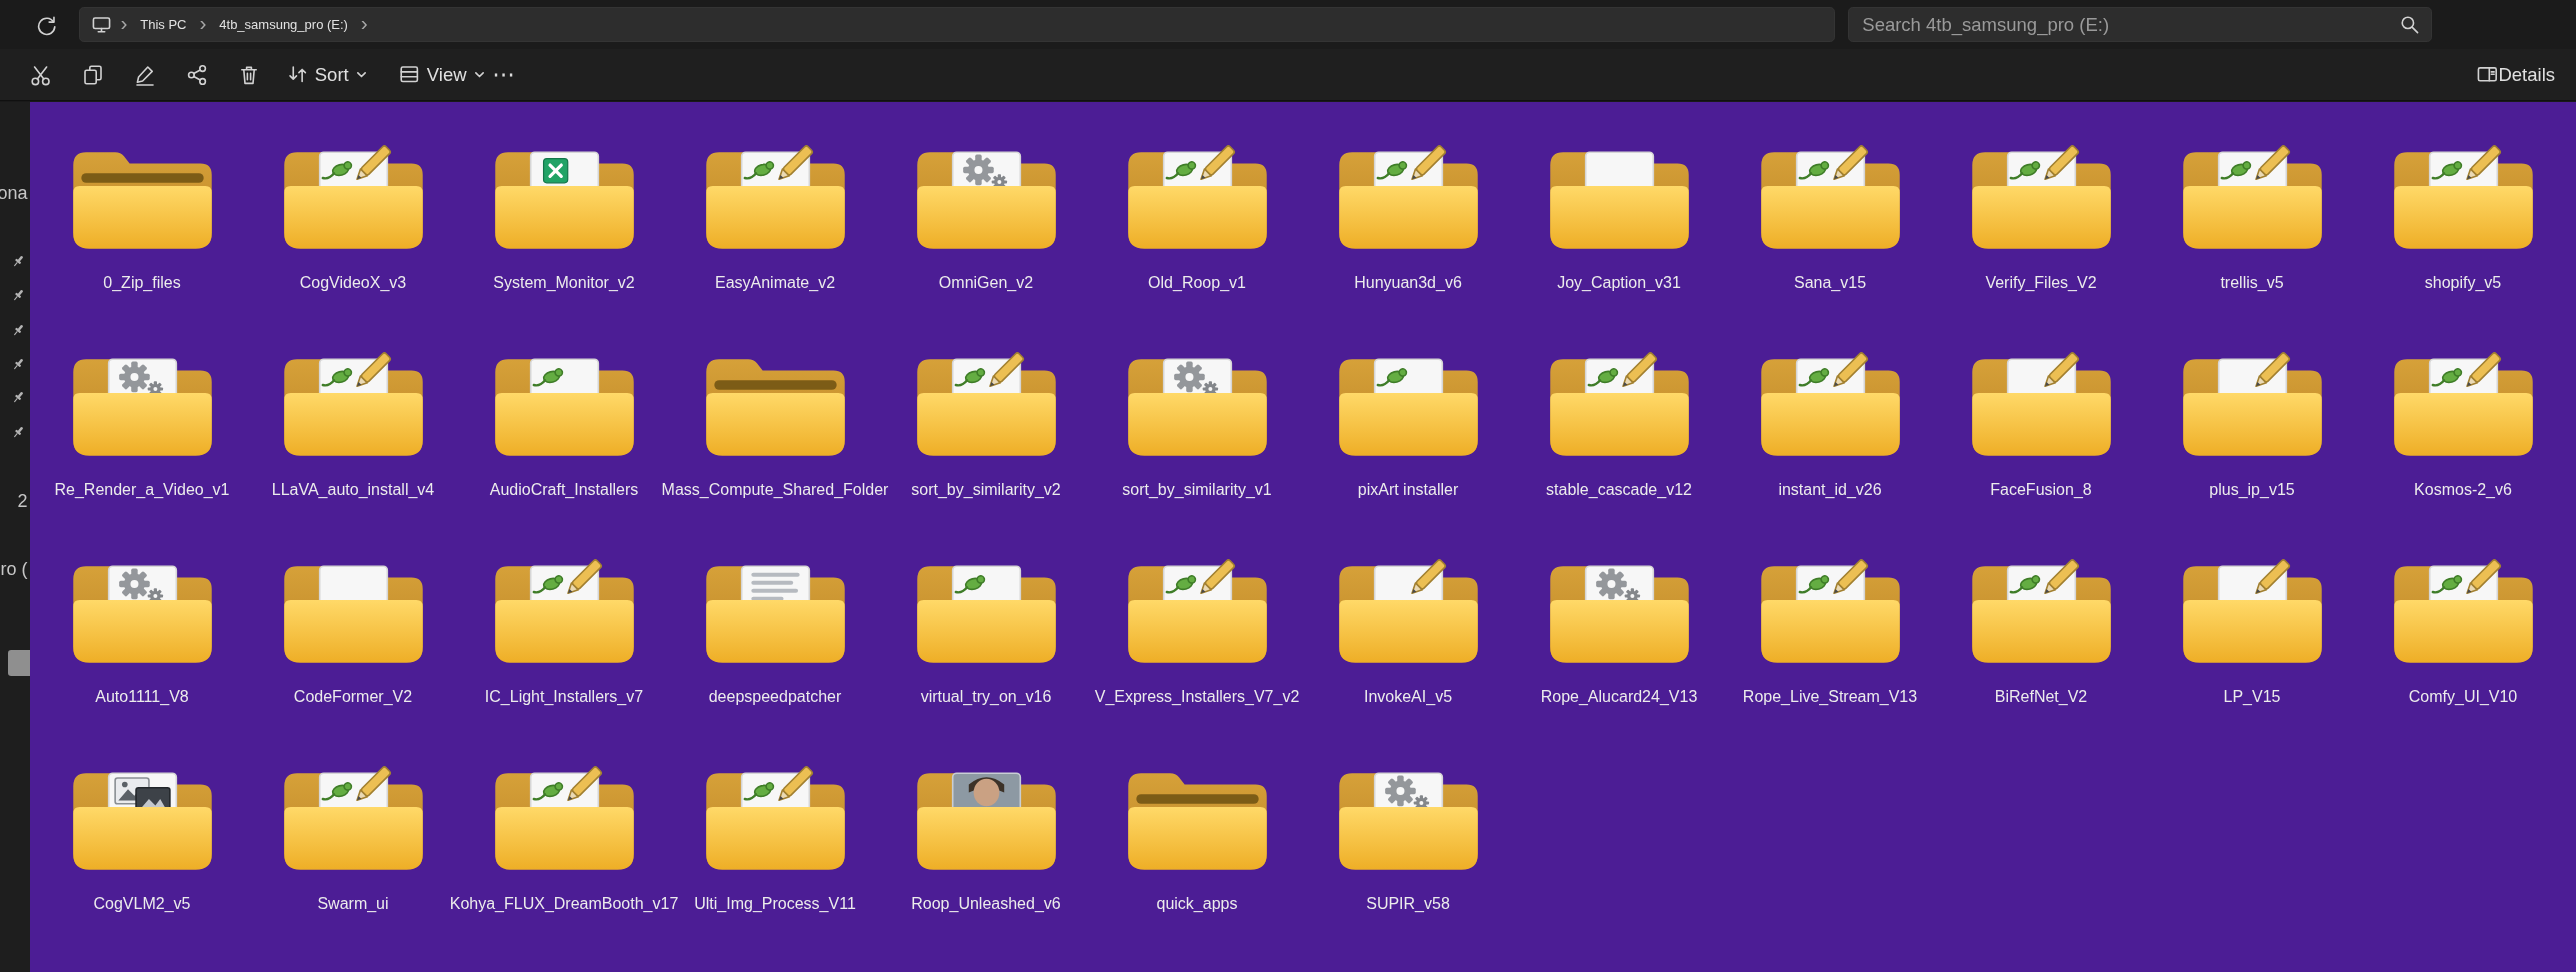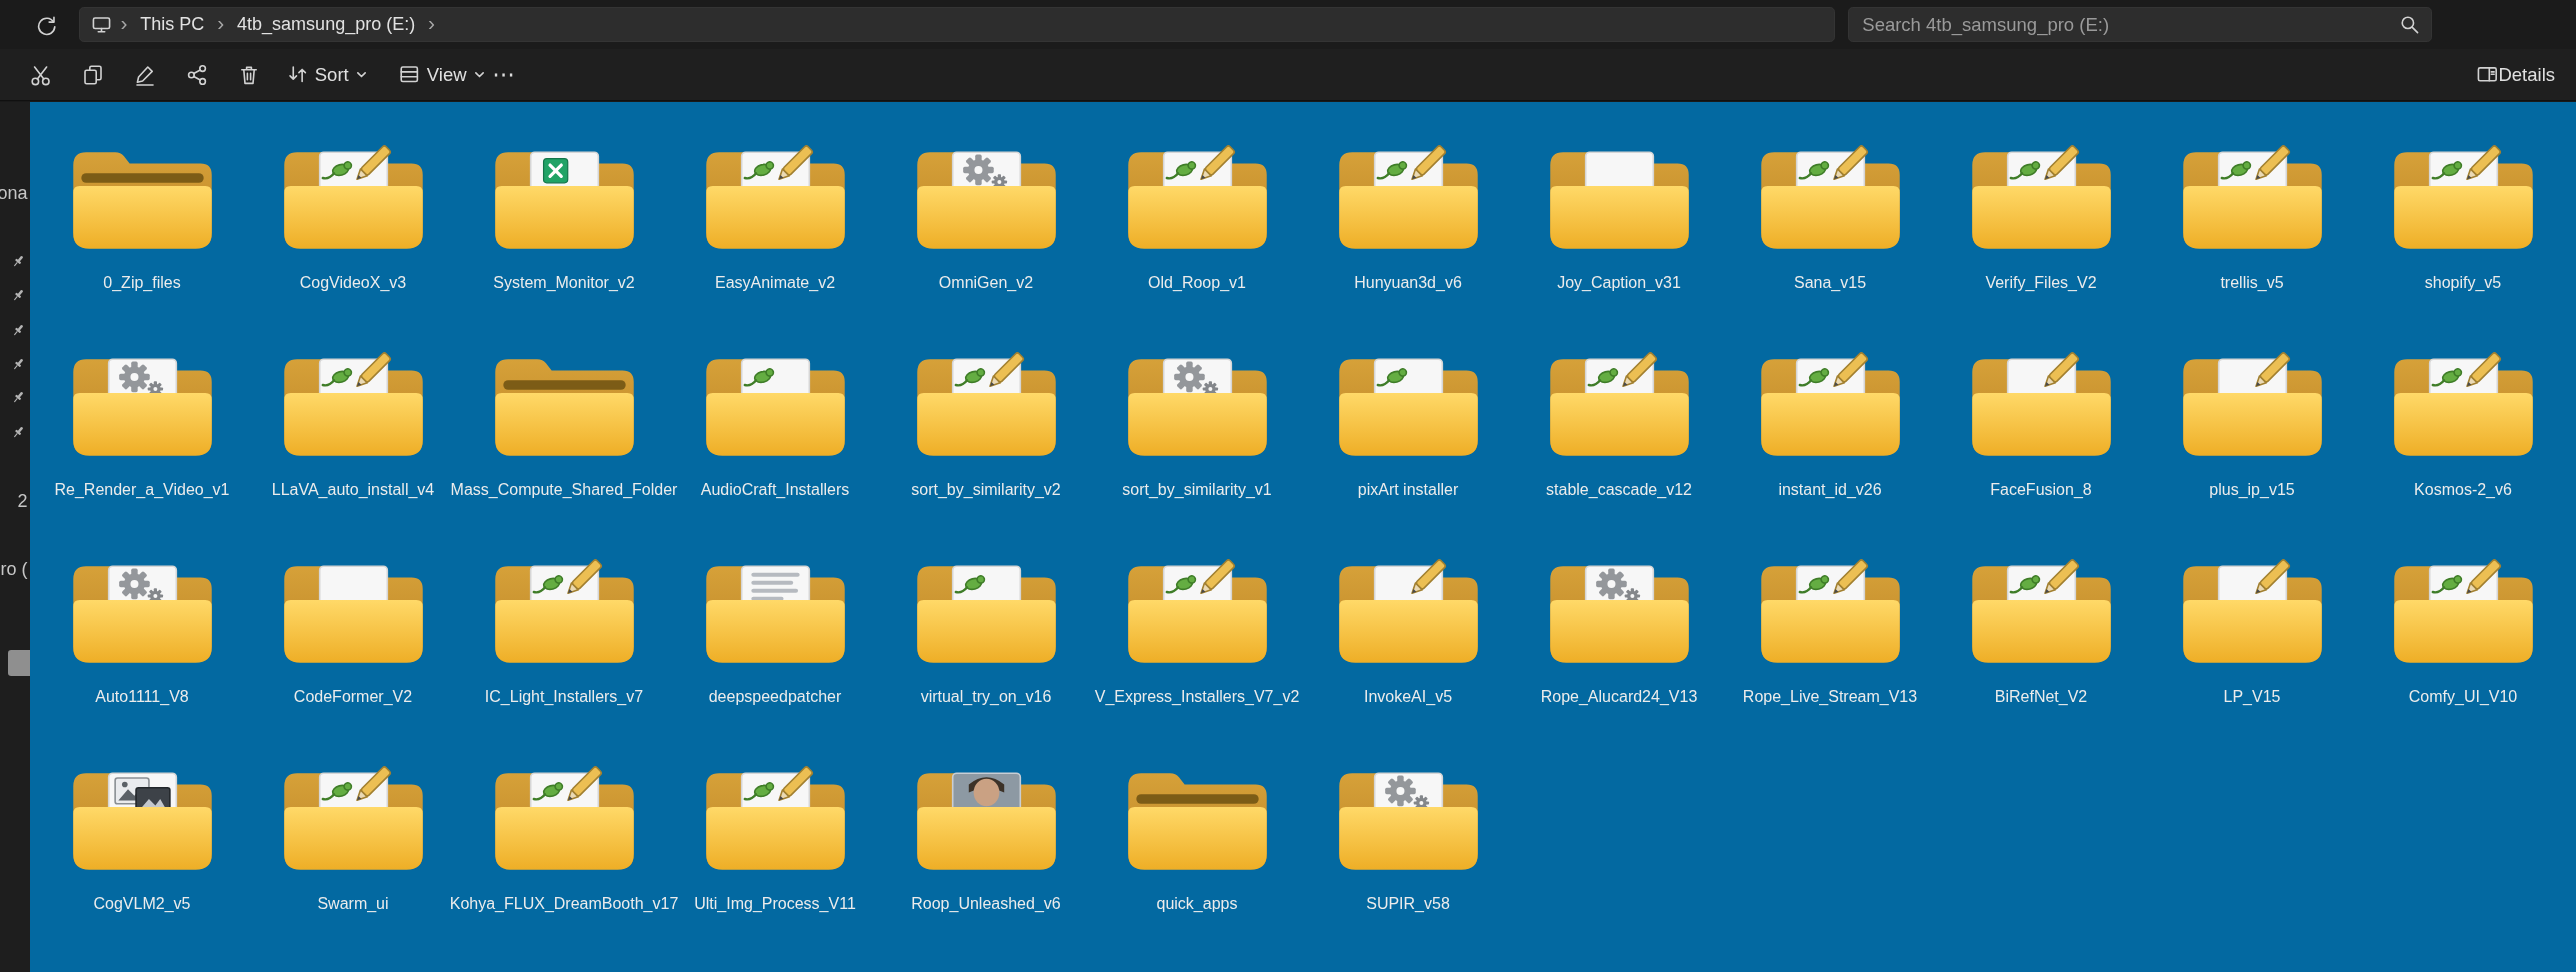--- a/index.html
+++ b/index.html
@@ -10,42 +10,42 @@
     font-family:"Liberation Sans", sans-serif;
   }
   svg { display:block; }
 
   
   .titlebar { position:absolute; top:0; left:0; right:0; height:49px; background:#1b1b1b; }
   .icon-btn { display:flex; align-items:center; justify-content:center; border-radius:4.8px; cursor:pointer; }
   .refresh-btn { position:absolute; left:29px; top:8px; width:34px; height:34px; }
   .field { background:#2d2d2d; border:0.8px solid #343434; border-radius:4.8px; height:35px; display:flex; align-items:center; }
   .address-bar { position:absolute; left:79px; top:7.3px; width:1756px; padding:0 11.3px; gap:6.5px; }
-  .crumb { font-size:18px; color:#e2e2e2; padding:1.6px 4.8px; border-radius:3.2px; cursor:pointer; white-space:nowrap; }
+  .crumb { font-size:13px; color:#e2e2e2; padding:1.6px 4.8px; border-radius:3.2px; cursor:pointer; white-space:nowrap; }
   .crumb-sep { font-size:21px; color:#a8a8a8; padding:0 1.6px; line-height:1; transform:translateY(-1.6px); }
   .search-bar { position:absolute; left:1848px; top:7.3px; width:584px; padding:0 11.3px; justify-content:space-between; }
   .search-input { flex:1; background:transparent; border:none; outline:none; color:#cfcfcf; font-size:18.5px; font-family:"Liberation Sans",sans-serif; }
   .search-input::placeholder { color:#9a9a9a; }
 
   
   .toolbar { position:absolute; top:49px; left:0; right:0; height:52px; background:#1f1f1f; border-bottom:0.8px solid #101010; }
   .tool-icon { position:absolute; top:9.7px; width:32px; height:32px; }
   .tool-group { position:absolute; top:8px; height:35px; display:flex; align-items:center; gap:6.5px; padding:0 9.7px; border-radius:4.8px; cursor:pointer; }
   .tool-label { font-size:18.5px; color:#e0e0e0; }
   .more-btn { position:absolute; left:486px; top:8px; width:35px; height:35px; font-size:22.6px; color:#dcdcdc; }
   .details-btn { position:absolute; right:13px; top:8px; height:35px; display:flex; align-items:center; padding:0 8px; border-radius:4.8px; cursor:pointer; }
 
   
   .sidebar { position:absolute; top:102px; left:0; bottom:0; width:30px; background:#1e1e1e; overflow:hidden; }
   .side-frag { position:absolute; right:2.4px; font-size:18px; color:#c6c6c6; white-space:nowrap; }
   .side-pin { position:absolute; right:4.8px; width:14.5px; height:14.5px; }
   .drive-frag { position:absolute; right:0; width:22px; height:26px; background:#8f8f8f; border-radius:3.2px 0 0 3.2px; }
 
   
-  .content { position:absolute; top:102px; left:30px; right:0; bottom:0; background:#0369a1; }
+  .content { position:absolute; top:102px; left:30px; right:0; bottom:0; background:#4c1d95; }
   .grid { position:absolute; inset:0; display:flex; flex-wrap:wrap; align-content:flex-start; padding:37px 0 0 6.5px; }
   .tile { width:211px; height:207px; display:flex; flex-direction:column; align-items:center; cursor:pointer; border-radius:6.5px; }
   .folder-svg { width:161px; height:123px; }
   .tile-label { margin-top:11.3px; font-size:16px; color:#ececec; text-align:center; white-space:nowrap; line-height:1.2; }
 
   
   .glyph { display:none; }
   .tile[data-variant="plain"] .g-slit { display:inline; }
   .tile[data-variant="doc"] .g-paper { display:inline; }
   .tile[data-variant="excel"] .g-paper, .tile[data-variant="excel"] .g-excel { display:inline; }
@@ -1090,20 +1090,82 @@
       </g>
       <g class="glyph g-pencil" transform="translate(144,10) rotate(135)">
         <rect x="2" y="-6" width="42" height="12" rx="3" fill="#ecbf53" stroke="#a28030" stroke-width="2"></rect>
         <polygon points="44,-6 56,0 44,6" fill="#ead9b4" stroke="#a28030" stroke-width="2" stroke-linejoin="round"></polygon>
         <polygon points="51,-2.5 56,0 51,2.5" fill="#4a4a4a"></polygon>
       </g>
       <path d="M14 66 Q14 58 22 58 L178 58 Q186 58 186 66 L186 116 Q186 136 166 136 L34 136 Q14 136 14 116 Z" fill="url(#gradFront)"></path>
     </svg>
     <div class="tile-label">LLaVA_auto_install_v4</div>
   </div>
+      <div class="tile" data-variant="gecko">
+    <svg class="folder-svg" viewBox="0 0 200 152">
+      <path d="M14 32 Q14 16 30 16 L66 16 Q73 16 77 21 L84 30 L172 30 Q186 30 186 44 L186 118 Q186 134 170 134 L30 134 Q14 134 14 118 Z" fill="url(#gradBack)"></path>
+      <rect class="glyph g-slit" x="24" y="42" width="152" height="12" rx="6" fill="#7c5c16"></rect>
+      <g class="glyph g-photo">
+        <rect x="58" y="16" width="84" height="96" rx="5" fill="#8d99a3" stroke="#c9ced4" stroke-width="2"></rect>
+        <path d="M78 30 q22 -18 44 0 l0 10 q-22 -10 -44 0 z" fill="#3c3228"></path>
+        <ellipse cx="100" cy="40" rx="16" ry="17" fill="#caa183"></ellipse>
+        <rect x="58" y="66" width="84" height="46" fill="#30343a"></rect>
+      </g>
+      <g class="glyph g-paper">
+        <rect x="58" y="16" width="84" height="96" rx="5" fill="#f7f7f7" stroke="#d6d6d6" stroke-width="2"></rect>
+      </g>
+      <g class="glyph g-excel">
+        <rect x="74" y="24" width="30" height="30" rx="4" fill="#21a366" stroke="#13754a" stroke-width="1.5"></rect>
+        <path d="M82 32 L96 46 M96 32 L82 46" stroke="#ffffff" stroke-width="4" stroke-linecap="round"></path>
+      </g>
+      <g class="glyph g-gear">
+        <g transform="translate(90,38)">
+          <rect x="-4" y="-19" width="8" height="38" rx="2" fill="#94979b"></rect>
+          <rect x="-4" y="-19" width="8" height="38" rx="2" fill="#94979b" transform="rotate(45)"></rect>
+          <rect x="-4" y="-19" width="8" height="38" rx="2" fill="#94979b" transform="rotate(90)"></rect>
+          <rect x="-4" y="-19" width="8" height="38" rx="2" fill="#94979b" transform="rotate(135)"></rect>
+          <circle r="13" fill="#94979b"></circle>
+              <circle r="5" fill="#f7f7f7"></circle>
+        </g>
+        <g transform="translate(116,53) scale(0.5)">
+          <rect x="-4" y="-19" width="8" height="38" rx="2" fill="#84878b"></rect>
+          <rect x="-4" y="-19" width="8" height="38" rx="2" fill="#84878b" transform="rotate(45)"></rect>
+          <rect x="-4" y="-19" width="8" height="38" rx="2" fill="#84878b" transform="rotate(90)"></rect>
+          <rect x="-4" y="-19" width="8" height="38" rx="2" fill="#84878b" transform="rotate(135)"></rect>
+          <circle r="13" fill="#84878b"></circle>
+              <circle r="5" fill="#f7f7f7"></circle>
+        </g>
+      </g>
+      <g class="glyph g-gecko" transform="translate(84,38) rotate(-15)">
+        <ellipse rx="10" ry="6.5" fill="#64ad42" stroke="#3f7d28" stroke-width="2"></ellipse>
+        <circle cx="10" cy="-3" r="4.5" fill="#64ad42" stroke="#3f7d28" stroke-width="2"></circle>
+        <path d="M-9 2 q-8 6 -15 2" fill="none" stroke="#3f7d28" stroke-width="3" stroke-linecap="round"></path>
+      </g>
+      <g class="glyph g-textlines" fill="#b6bac0">
+        <rect x="70" y="24" width="60" height="5" rx="2.5"></rect>
+        <rect x="70" y="34" width="52" height="5" rx="2.5"></rect>
+        <rect x="70" y="44" width="58" height="5" rx="2.5"></rect>
+        <rect x="70" y="54" width="40" height="5" rx="2.5"></rect>
+      </g>
+      <g class="glyph g-collage">
+        <rect x="66" y="22" width="42" height="32" rx="3" fill="#e9ebee" stroke="#8a8f94" stroke-width="2"></rect>
+        <polygon points="70,50 82,36 90,44 96,36 104,50" fill="#5b6167"></polygon>
+        <circle cx="78" cy="30" r="3.5" fill="#5b6167"></circle>
+        <rect x="92" y="34" width="42" height="32" rx="3" fill="#3d4248" stroke="#23272b" stroke-width="2"></rect>
+        <polygon points="96,62 108,48 116,56 122,48 130,62" fill="#c3c7cc"></polygon>
+      </g>
+      <g class="glyph g-pencil" transform="translate(144,10) rotate(135)">
+        <rect x="2" y="-6" width="42" height="12" rx="3" fill="#ecbf53" stroke="#a28030" stroke-width="2"></rect>
+        <polygon points="44,-6 56,0 44,6" fill="#ead9b4" stroke="#a28030" stroke-width="2" stroke-linejoin="round"></polygon>
+        <polygon points="51,-2.5 56,0 51,2.5" fill="#4a4a4a"></polygon>
+      </g>
+      <path d="M14 66 Q14 58 22 58 L178 58 Q186 58 186 66 L186 116 Q186 136 166 136 L34 136 Q14 136 14 116 Z" fill="url(#gradFront)"></path>
+    </svg>
+    <div class="tile-label">AudioCraft_Installers</div>
+  </div>
       <div class="tile" data-variant="plain">
     <svg class="folder-svg" viewBox="0 0 200 152">
       <path d="M14 32 Q14 16 30 16 L66 16 Q73 16 77 21 L84 30 L172 30 Q186 30 186 44 L186 118 Q186 134 170 134 L30 134 Q14 134 14 118 Z" fill="url(#gradBack)"></path>
       <rect class="glyph g-slit" x="24" y="42" width="152" height="12" rx="6" fill="#7c5c16"></rect>
       <g class="glyph g-photo">
         <rect x="58" y="16" width="84" height="96" rx="5" fill="#8d99a3" stroke="#c9ced4" stroke-width="2"></rect>
         <path d="M78 30 q22 -18 44 0 l0 10 q-22 -10 -44 0 z" fill="#3c3228"></path>
         <ellipse cx="100" cy="40" rx="16" ry="17" fill="#caa183"></ellipse>
         <rect x="58" y="66" width="84" height="46" fill="#30343a"></rect>
       </g>
@@ -1151,82 +1213,20 @@
         <polygon points="96,62 108,48 116,56 122,48 130,62" fill="#c3c7cc"></polygon>
       </g>
       <g class="glyph g-pencil" transform="translate(144,10) rotate(135)">
         <rect x="2" y="-6" width="42" height="12" rx="3" fill="#ecbf53" stroke="#a28030" stroke-width="2"></rect>
         <polygon points="44,-6 56,0 44,6" fill="#ead9b4" stroke="#a28030" stroke-width="2" stroke-linejoin="round"></polygon>
         <polygon points="51,-2.5 56,0 51,2.5" fill="#4a4a4a"></polygon>
       </g>
       <path d="M14 66 Q14 58 22 58 L178 58 Q186 58 186 66 L186 116 Q186 136 166 136 L34 136 Q14 136 14 116 Z" fill="url(#gradFront)"></path>
     </svg>
     <div class="tile-label">Mass_Compute_Shared_Folder</div>
-  </div>
-      <div class="tile" data-variant="gecko">
-    <svg class="folder-svg" viewBox="0 0 200 152">
-      <path d="M14 32 Q14 16 30 16 L66 16 Q73 16 77 21 L84 30 L172 30 Q186 30 186 44 L186 118 Q186 134 170 134 L30 134 Q14 134 14 118 Z" fill="url(#gradBack)"></path>
-      <rect class="glyph g-slit" x="24" y="42" width="152" height="12" rx="6" fill="#7c5c16"></rect>
-      <g class="glyph g-photo">
-        <rect x="58" y="16" width="84" height="96" rx="5" fill="#8d99a3" stroke="#c9ced4" stroke-width="2"></rect>
-        <path d="M78 30 q22 -18 44 0 l0 10 q-22 -10 -44 0 z" fill="#3c3228"></path>
-        <ellipse cx="100" cy="40" rx="16" ry="17" fill="#caa183"></ellipse>
-        <rect x="58" y="66" width="84" height="46" fill="#30343a"></rect>
-      </g>
-      <g class="glyph g-paper">
-        <rect x="58" y="16" width="84" height="96" rx="5" fill="#f7f7f7" stroke="#d6d6d6" stroke-width="2"></rect>
-      </g>
-      <g class="glyph g-excel">
-        <rect x="74" y="24" width="30" height="30" rx="4" fill="#21a366" stroke="#13754a" stroke-width="1.5"></rect>
-        <path d="M82 32 L96 46 M96 32 L82 46" stroke="#ffffff" stroke-width="4" stroke-linecap="round"></path>
-      </g>
-      <g class="glyph g-gear">
-        <g transform="translate(90,38)">
-          <rect x="-4" y="-19" width="8" height="38" rx="2" fill="#94979b"></rect>
-          <rect x="-4" y="-19" width="8" height="38" rx="2" fill="#94979b" transform="rotate(45)"></rect>
-          <rect x="-4" y="-19" width="8" height="38" rx="2" fill="#94979b" transform="rotate(90)"></rect>
-          <rect x="-4" y="-19" width="8" height="38" rx="2" fill="#94979b" transform="rotate(135)"></rect>
-          <circle r="13" fill="#94979b"></circle>
-              <circle r="5" fill="#f7f7f7"></circle>
-        </g>
-        <g transform="translate(116,53) scale(0.5)">
-          <rect x="-4" y="-19" width="8" height="38" rx="2" fill="#84878b"></rect>
-          <rect x="-4" y="-19" width="8" height="38" rx="2" fill="#84878b" transform="rotate(45)"></rect>
-          <rect x="-4" y="-19" width="8" height="38" rx="2" fill="#84878b" transform="rotate(90)"></rect>
-          <rect x="-4" y="-19" width="8" height="38" rx="2" fill="#84878b" transform="rotate(135)"></rect>
-          <circle r="13" fill="#84878b"></circle>
-              <circle r="5" fill="#f7f7f7"></circle>
-        </g>
-      </g>
-      <g class="glyph g-gecko" transform="translate(84,38) rotate(-15)">
-        <ellipse rx="10" ry="6.5" fill="#64ad42" stroke="#3f7d28" stroke-width="2"></ellipse>
-        <circle cx="10" cy="-3" r="4.5" fill="#64ad42" stroke="#3f7d28" stroke-width="2"></circle>
-        <path d="M-9 2 q-8 6 -15 2" fill="none" stroke="#3f7d28" stroke-width="3" stroke-linecap="round"></path>
-      </g>
-      <g class="glyph g-textlines" fill="#b6bac0">
-        <rect x="70" y="24" width="60" height="5" rx="2.5"></rect>
-        <rect x="70" y="34" width="52" height="5" rx="2.5"></rect>
-        <rect x="70" y="44" width="58" height="5" rx="2.5"></rect>
-        <rect x="70" y="54" width="40" height="5" rx="2.5"></rect>
-      </g>
-      <g class="glyph g-collage">
-        <rect x="66" y="22" width="42" height="32" rx="3" fill="#e9ebee" stroke="#8a8f94" stroke-width="2"></rect>
-        <polygon points="70,50 82,36 90,44 96,36 104,50" fill="#5b6167"></polygon>
-        <circle cx="78" cy="30" r="3.5" fill="#5b6167"></circle>
-        <rect x="92" y="34" width="42" height="32" rx="3" fill="#3d4248" stroke="#23272b" stroke-width="2"></rect>
-        <polygon points="96,62 108,48 116,56 122,48 130,62" fill="#c3c7cc"></polygon>
-      </g>
-      <g class="glyph g-pencil" transform="translate(144,10) rotate(135)">
-        <rect x="2" y="-6" width="42" height="12" rx="3" fill="#ecbf53" stroke="#a28030" stroke-width="2"></rect>
-        <polygon points="44,-6 56,0 44,6" fill="#ead9b4" stroke="#a28030" stroke-width="2" stroke-linejoin="round"></polygon>
-        <polygon points="51,-2.5 56,0 51,2.5" fill="#4a4a4a"></polygon>
-      </g>
-      <path d="M14 66 Q14 58 22 58 L178 58 Q186 58 186 66 L186 116 Q186 136 166 136 L34 136 Q14 136 14 116 Z" fill="url(#gradFront)"></path>
-    </svg>
-    <div class="tile-label">AudioCraft_Installers</div>
   </div>
       <div class="tile" data-variant="gecko-pencil">
     <svg class="folder-svg" viewBox="0 0 200 152">
       <path d="M14 32 Q14 16 30 16 L66 16 Q73 16 77 21 L84 30 L172 30 Q186 30 186 44 L186 118 Q186 134 170 134 L30 134 Q14 134 14 118 Z" fill="url(#gradBack)"></path>
       <rect class="glyph g-slit" x="24" y="42" width="152" height="12" rx="6" fill="#7c5c16"></rect>
       <g class="glyph g-photo">
         <rect x="58" y="16" width="84" height="96" rx="5" fill="#8d99a3" stroke="#c9ced4" stroke-width="2"></rect>
         <path d="M78 30 q22 -18 44 0 l0 10 q-22 -10 -44 0 z" fill="#3c3228"></path>
         <ellipse cx="100" cy="40" rx="16" ry="17" fill="#caa183"></ellipse>
         <rect x="58" y="66" width="84" height="46" fill="#30343a"></rect>

